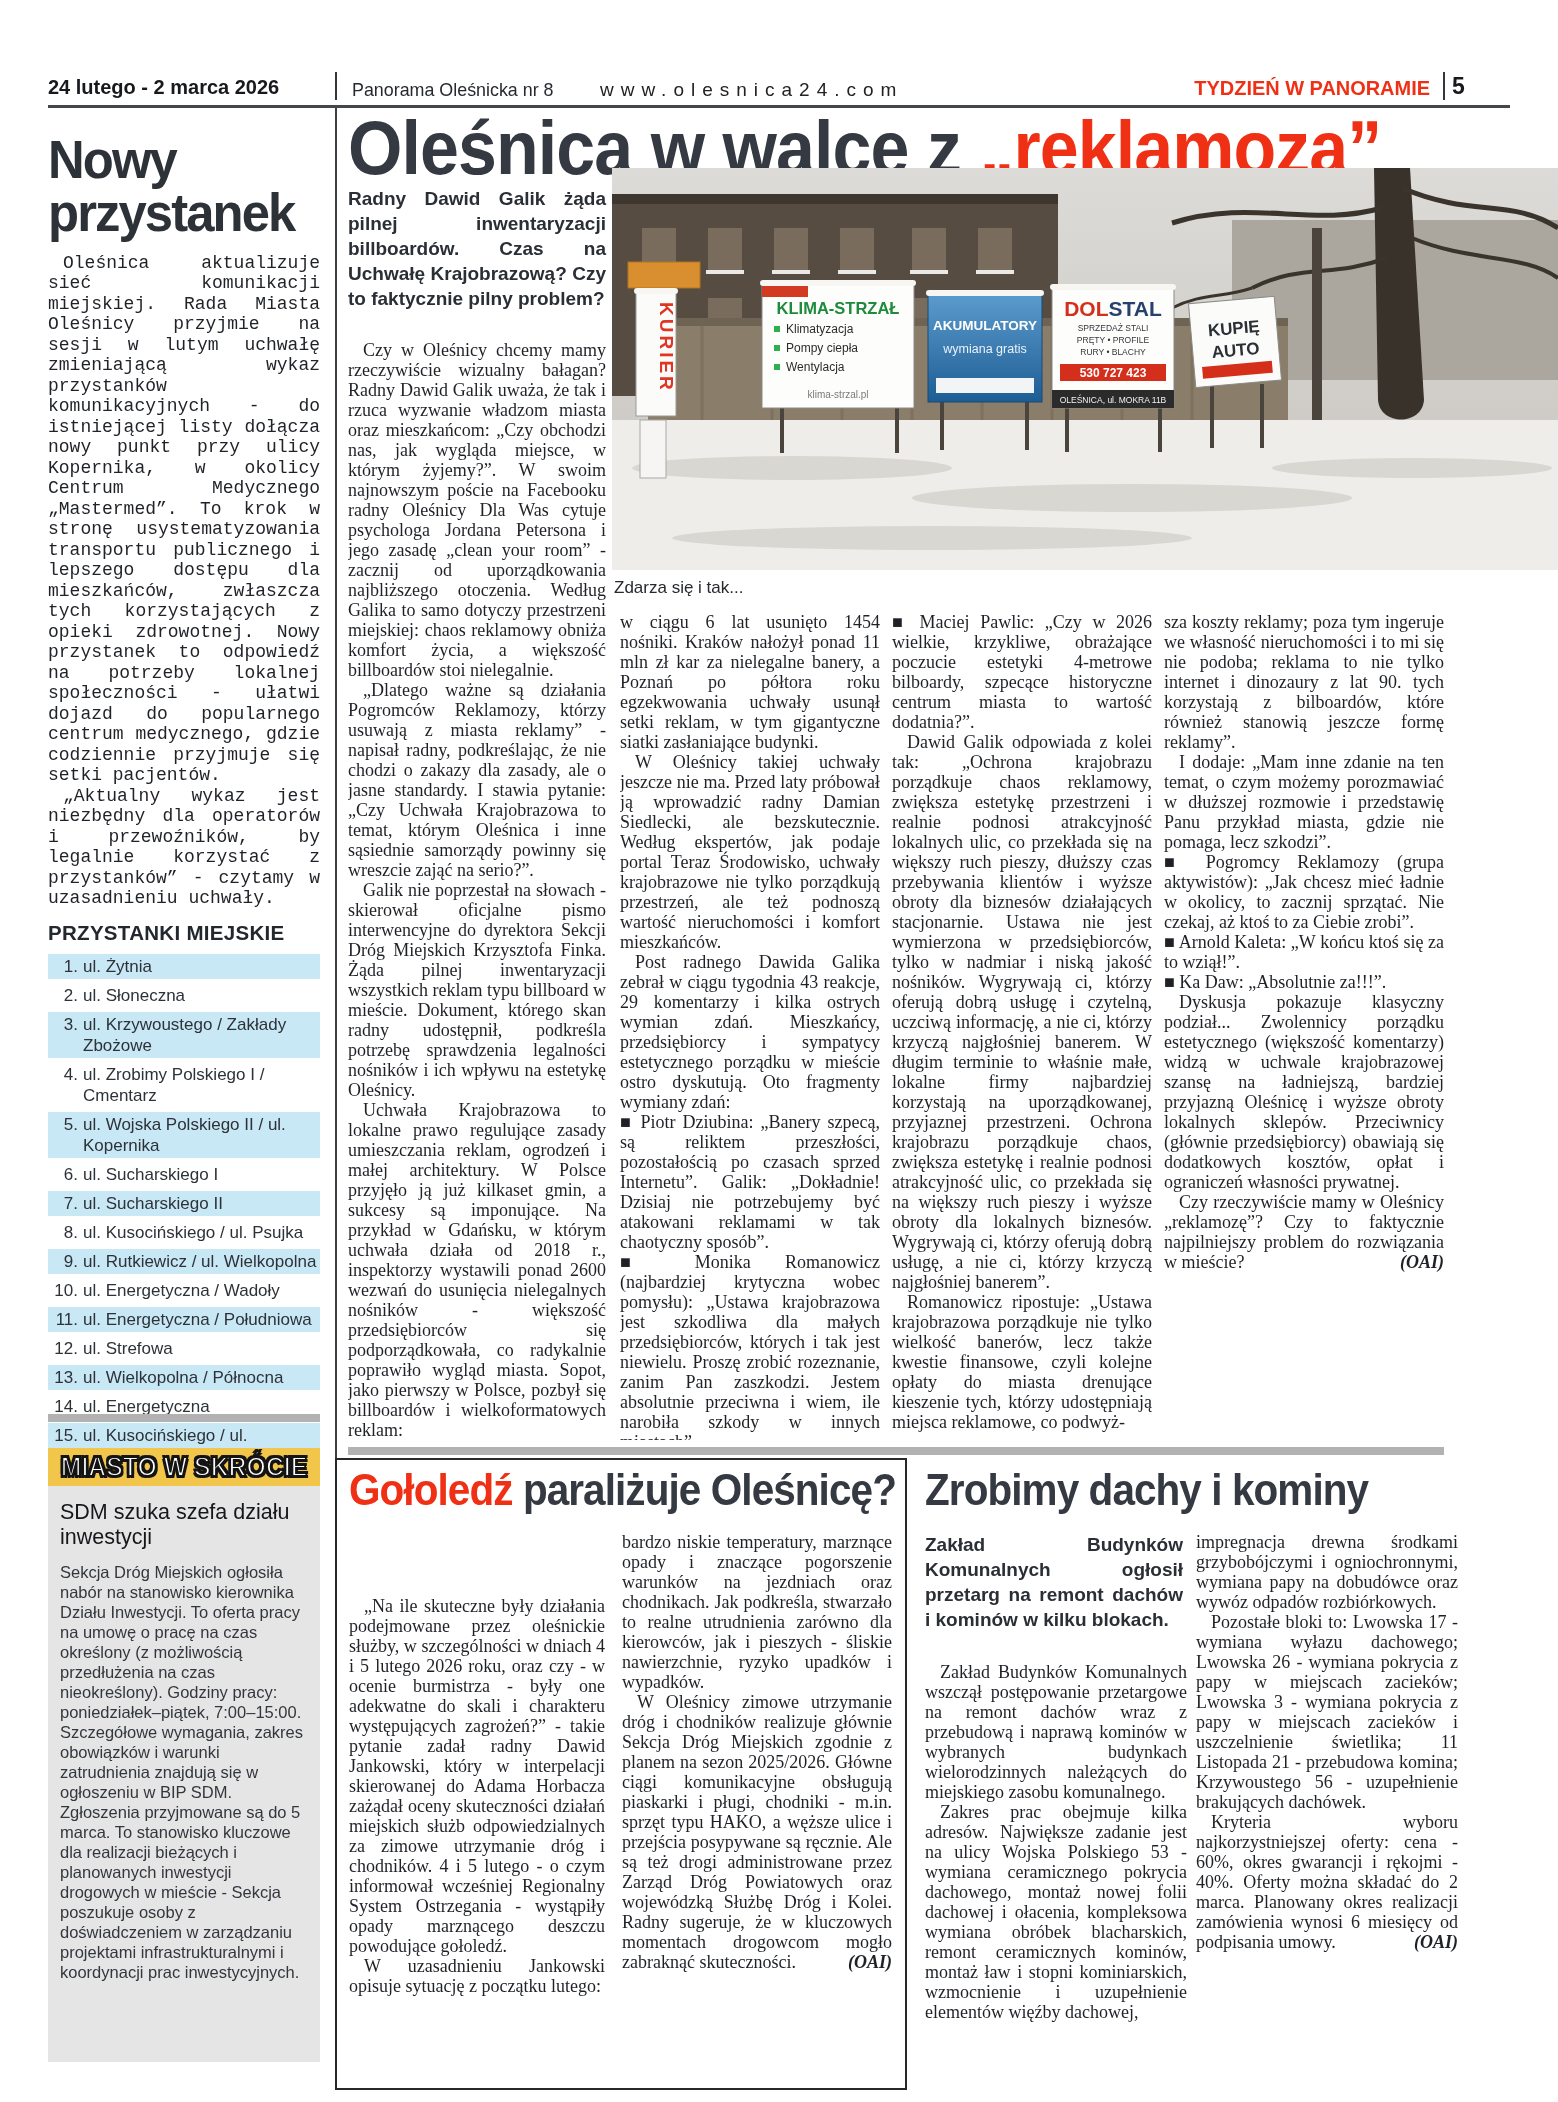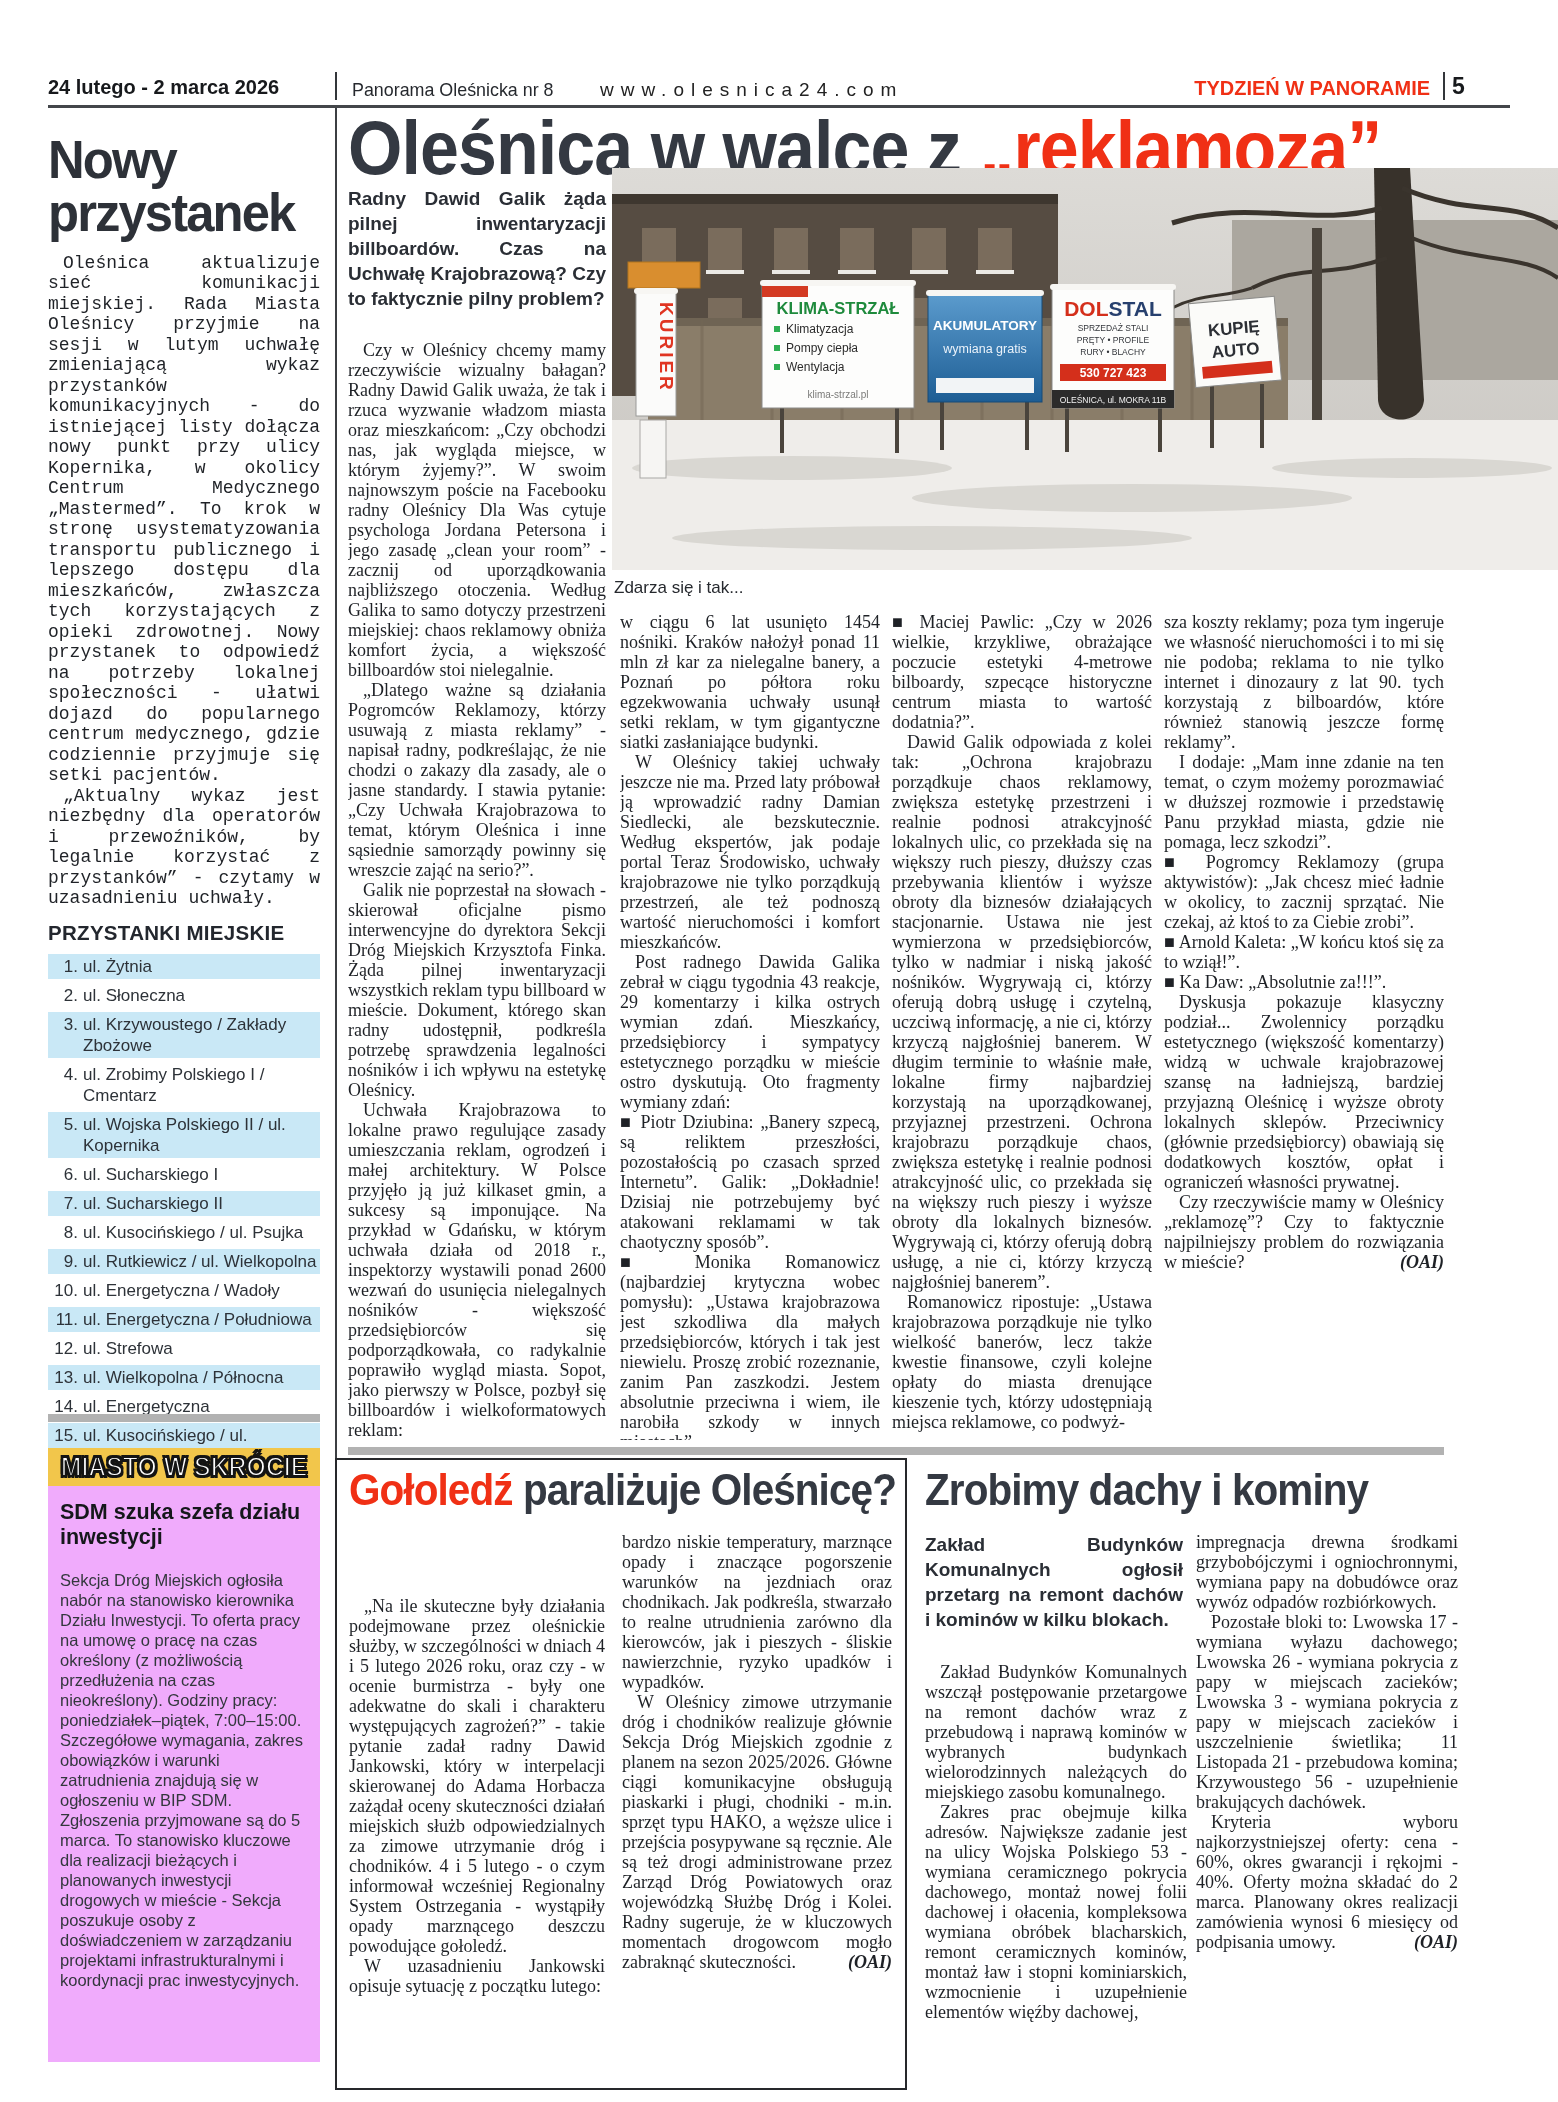--- a/index.html
+++ b/index.html
@@ -28,25 +28,25 @@
   .sb-title{font-size:54px;line-height:.98;letter-spacing:-2px;color:#2d3138;transform:scaleX(.94);transform-origin:0 0;margin:0 0 14px 0;}
   .sb-lede{font-weight:bold;font-size:19px;line-height:24px;text-align:justify;color:#2a2e35;margin-bottom:13px;}
   .sb-body{font-family:Liberation Mono, monospace;font-size:18px;line-height:20.5px;}
   .sb-listtitle{font-weight:bold;font-size:20.5px;letter-spacing:.3px;color:#23272e;margin:12px 0 9px 0;}
   .stop{display:flex;font-size:17px;line-height:21px;color:#2d3238;padding:2px 0 2px 2px;margin-bottom:4px;}
   .stop.hl{background:#c9e8f6;}
   .stop .num{width:28px;text-align:right;flex:0 0 28px;margin-right:5px;}
   .stop .lbl{flex:1;}
   .sb-graybar{left:48px;top:1414px;width:272px;}
   
-  #shorts{left:48px;top:1448px;width:272px;height:614px;background:#f0abfc;}
+  #shorts{left:48px;top:1448px;width:272px;height:614px;background:#e5e5e5;}
   .shorts-banner{height:38px;background:#f2c64b;display:flex;align-items:center;justify-content:center;}
   .shorts-banner span{font-weight:bold;font-size:27px;letter-spacing:0px;color:#fff;transform:scaleX(.92);
       -webkit-text-stroke:2px #141414;text-shadow:2px 2px 0 #141414,-2px 2px 0 #141414,2px -2px 0 #141414,-2px -2px 0 #141414;}
-  .shorts-head{font-weight:bold;font-size:21.5px;line-height:25px;color:#15171b;margin:14px 12px 20px 12px;}
+  .shorts-head{font-weight:normal;font-size:21.5px;line-height:25px;color:#15171b;margin:14px 12px 12px 12px;}
   .shorts-body{font-size:16.5px;line-height:20px;color:#33373d;margin:0 12px;}
   
   .main-headline{left:348px;top:110px;white-space:nowrap;font-size:76px;line-height:1;color:#343942;transform:scaleX(.92);transform-origin:0 0;}
   .main-headline .red{color:#f03015;}
   .main-lede{left:348px;top:186px;width:258px;}
   .caption{left:614px;top:578px;font-size:17px;color:#26292e;}
   .mcol{width:260px;}
   
   #blbox{left:335px;top:1458px;width:572px;height:632px;border:2px solid #26282b;box-sizing:border-box;}
   .b-headline{white-space:nowrap;font-size:44px;line-height:1;color:#343942;transform:scaleX(.92);transform-origin:0 0;}

